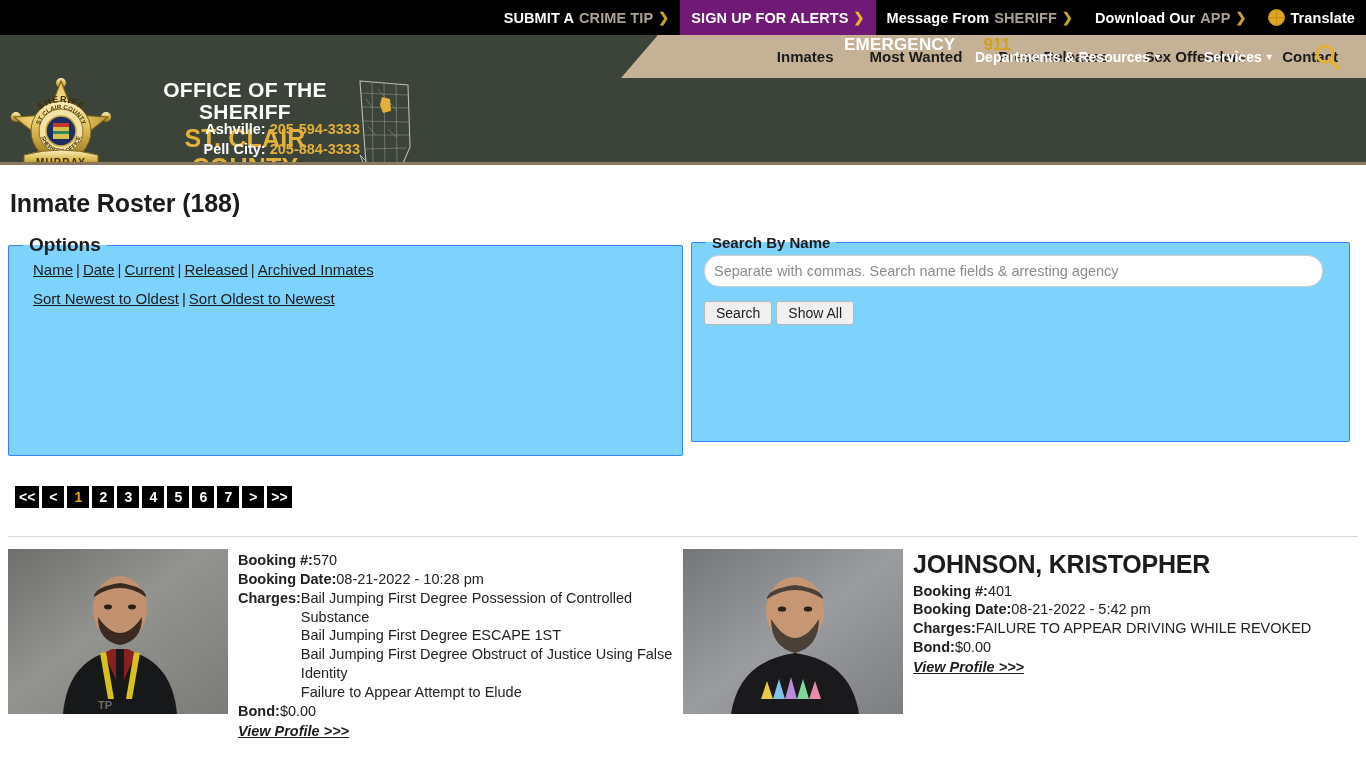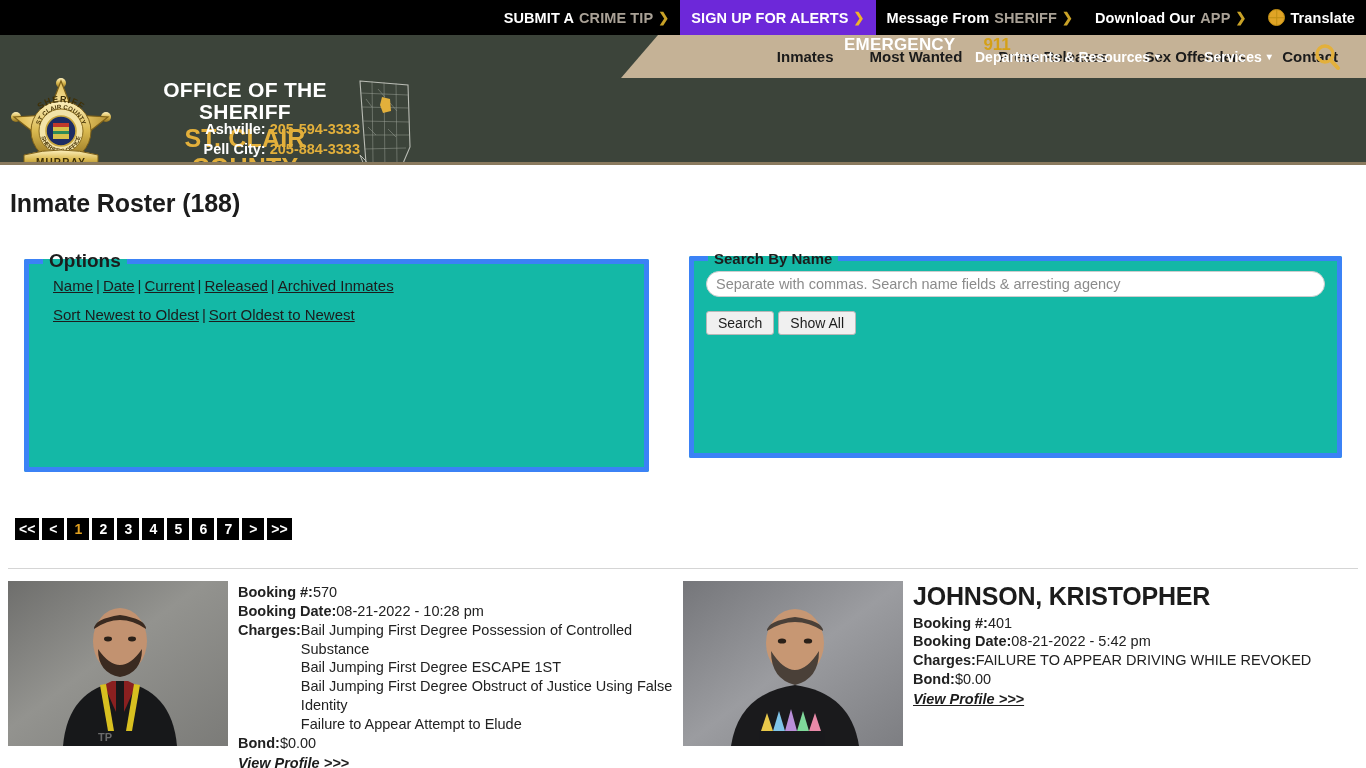--- a/index.html
+++ b/index.html
@@ -14,21 +14,21 @@
     height:35px;background:#000000;display:flex;align-items:stretch;
     justify-content:flex-end;
   }
   .topbar-item{
     display:flex;align-items:center;gap:5px;padding:0 11px;
     font-size:14.5px;font-weight:bold;color:#ffffff;
     letter-spacing:.1px;white-space:nowrap;cursor:pointer;
   }
   .topbar-item .accent{color:#a9a196;}
   .topbar-item .chev{color:#c9a227;font-size:13px;font-weight:bold;}
-  .topbar-item.alerts{background:#6d28d9;}
+  .topbar-item.alerts{background:#701a75;}
   .topbar-item.alerts .chev{color:#f0b429;}
   .globe{
     width:17px;height:17px;border-radius:50%;
     background:#e0a426;border:1.5px solid #c08e14;position:relative;
     display:inline-block;flex:none;
   }
   .globe::before{
     content:"";position:absolute;left:50%;top:0;width:1.5px;height:100%;
     background:#c08e14;transform:translateX(-50%);
   }
@@ -100,36 +100,36 @@
 
   
   .page{padding:0 8px;}
   .page-title{
     font-size:25px;font-weight:bold;color:#1c1c1c;margin:24px 0 0 2px;
     letter-spacing:-.1px;
   }
 
   .panels{display:flex;gap:8px;margin-top:16px;align-items:flex-start;}
   fieldset.panel{
-    border:5px solid #3b82f6;border-radius:2px;margin:16px;padding:0 12px 12px;
-    background:#14b8a6;
+    border:1px solid #3b82f6;border-radius:2px;margin:0;padding:0 12px 12px;
+    background:#7dd3fc;
   }
   fieldset.panel legend{
     font-size:19px;font-weight:bold;color:#1c1c1c;padding:0 6px;margin-left:2px;
   }
   .panel-options{width:675px;height:222px;}
   .panel-search{width:659px;height:208px;}
   fieldset.panel-search legend{font-size:15px;font-weight:bold;}
 
   .opt-row{font-size:15px;color:#1c1c1c;line-height:1.9;margin-left:12px;}
   .opt-row a{color:#1c1c1c;text-decoration:underline;cursor:pointer;}
   .opt-sep{padding:0 3px;}
 
   .search-input{
-    width:619px;height:26px;border:1px solid #cdcdcd;border-radius:15px;
+    width:619px;height:32px;border:1px solid #cdcdcd;border-radius:15px;
     padding:10px 9px;font-size:14.5px;font-family:"Liberation Sans",sans-serif;
     color:#333;background:#fff;margin-top:4px;outline:none;display:block;
   }
   .search-input::placeholder{color:#8b8b8b;}
   .btn-row{margin-top:14px;display:flex;gap:4px;}
   .btn{
     font-family:"Liberation Sans",sans-serif;font-size:14px;color:#1c1c1c;
     background:#f0f0f0;border:1px solid #b8b8b8;border-radius:3px;
     padding:3px 11px;cursor:pointer;
   }

